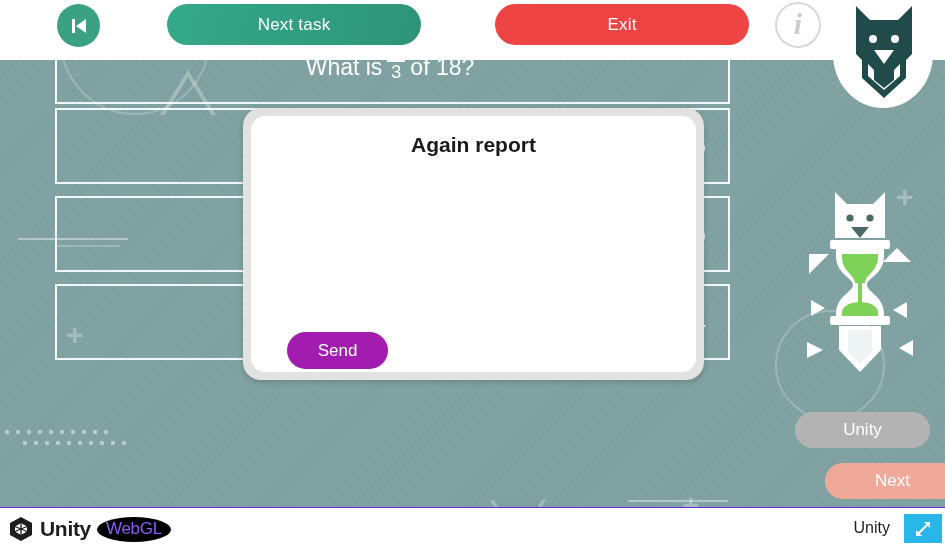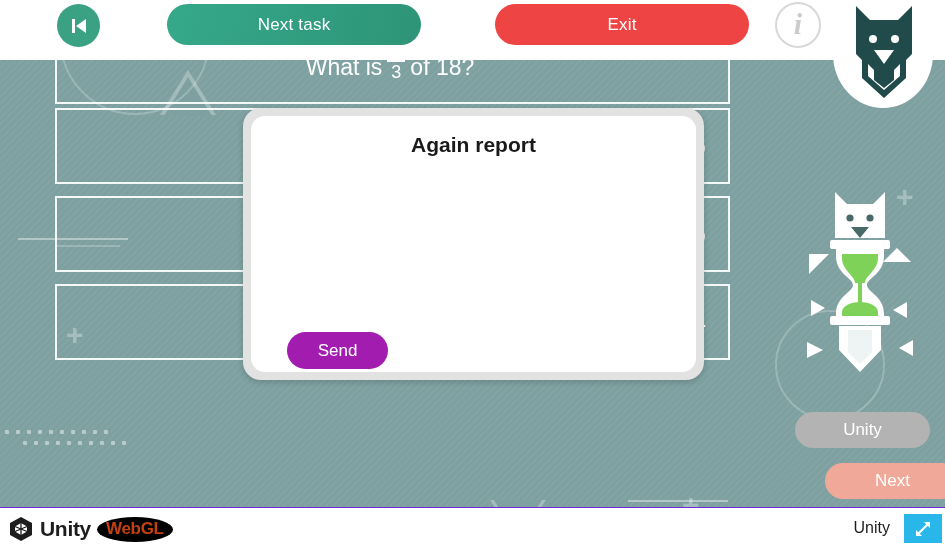--- a/index.html
+++ b/index.html
@@ -278,25 +278,25 @@
   .unity-word {
     color: #1d1d1d;
     font-size: 21px;
     font-weight: bold;
     letter-spacing: -0.3px;
     font-family: "Liberation Sans", sans-serif;
   }
   .webgl-oval {
     display: flex; align-items: center; justify-content: center;
     background: #000000;
-    color: #c2410c;
+    color: #8b5cf6;
     border-radius: 50% / 50%;
     padding: 2px 9px 3px 9px;
     font-size: 17px;
-    font-weight: bold;
+    font-weight: normal;
     letter-spacing: -0.3px;
     font-family: "Liberation Sans", sans-serif;
   }
   .tanlet-label {
     position: absolute; right: 55px; top: 11px;
     color: #1d1d1d;
     font-size: 16px;
     font-family: "Liberation Sans", sans-serif;
   }
   .fullscreen-btn {

